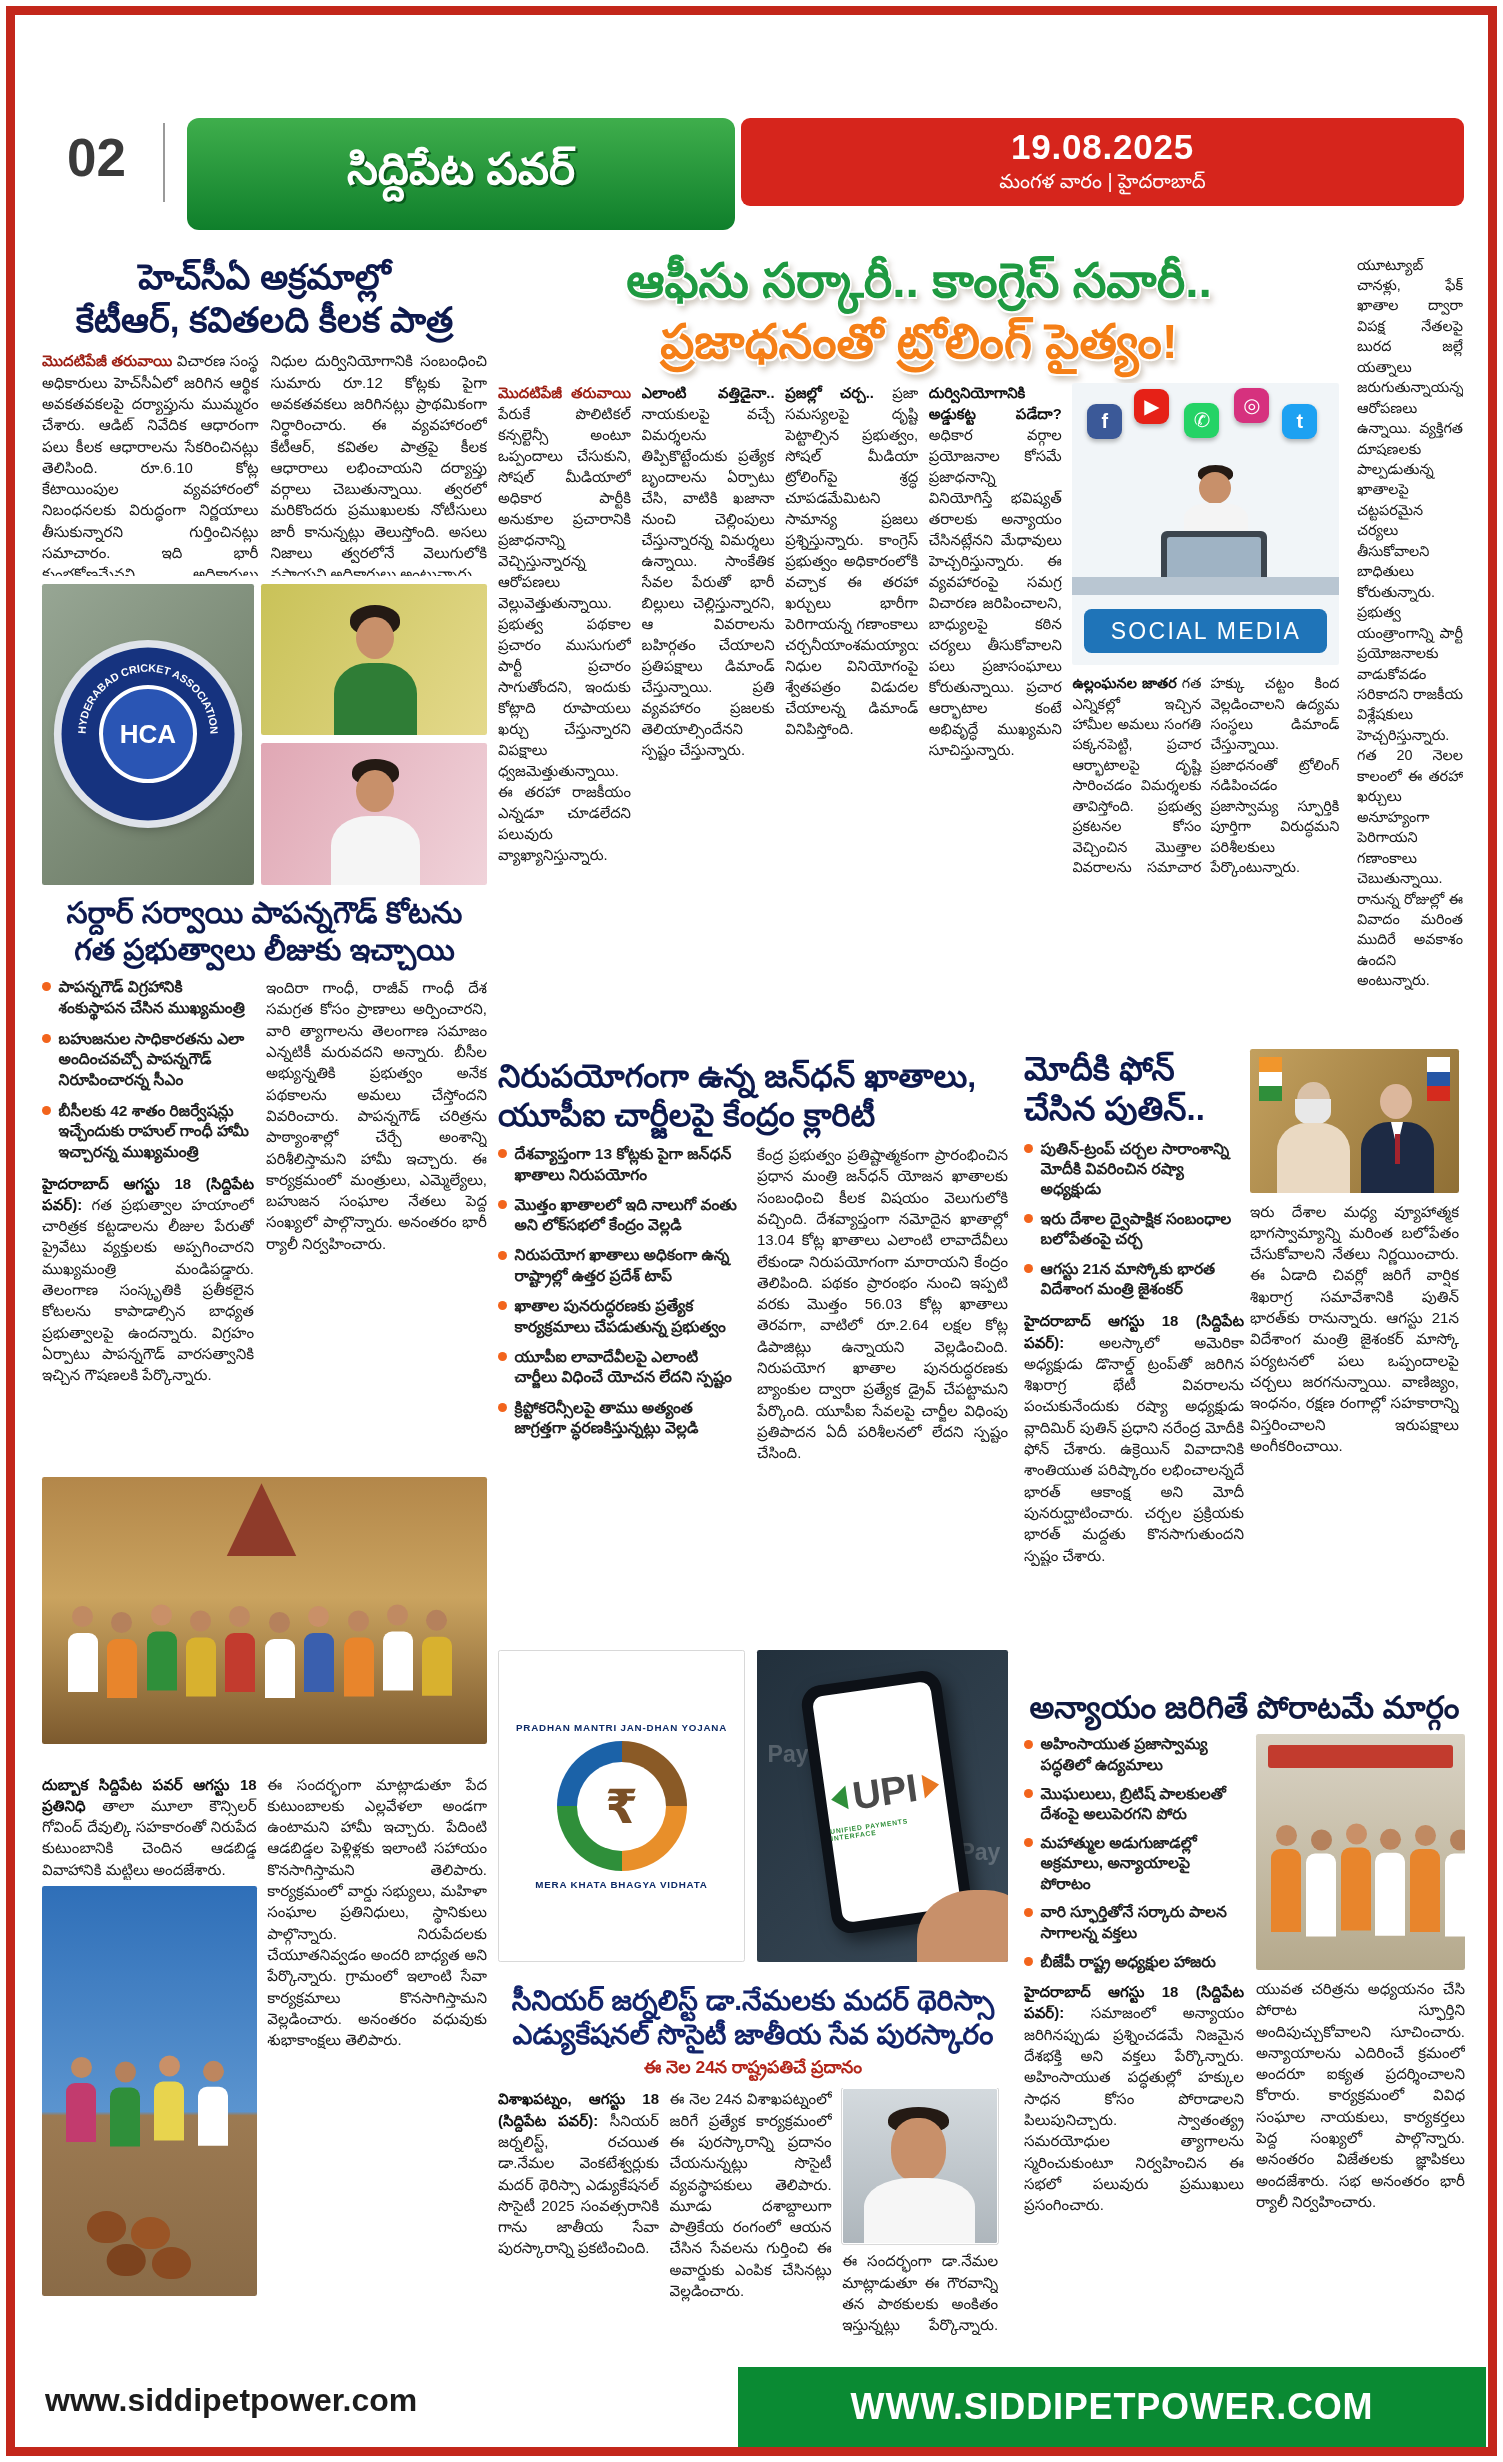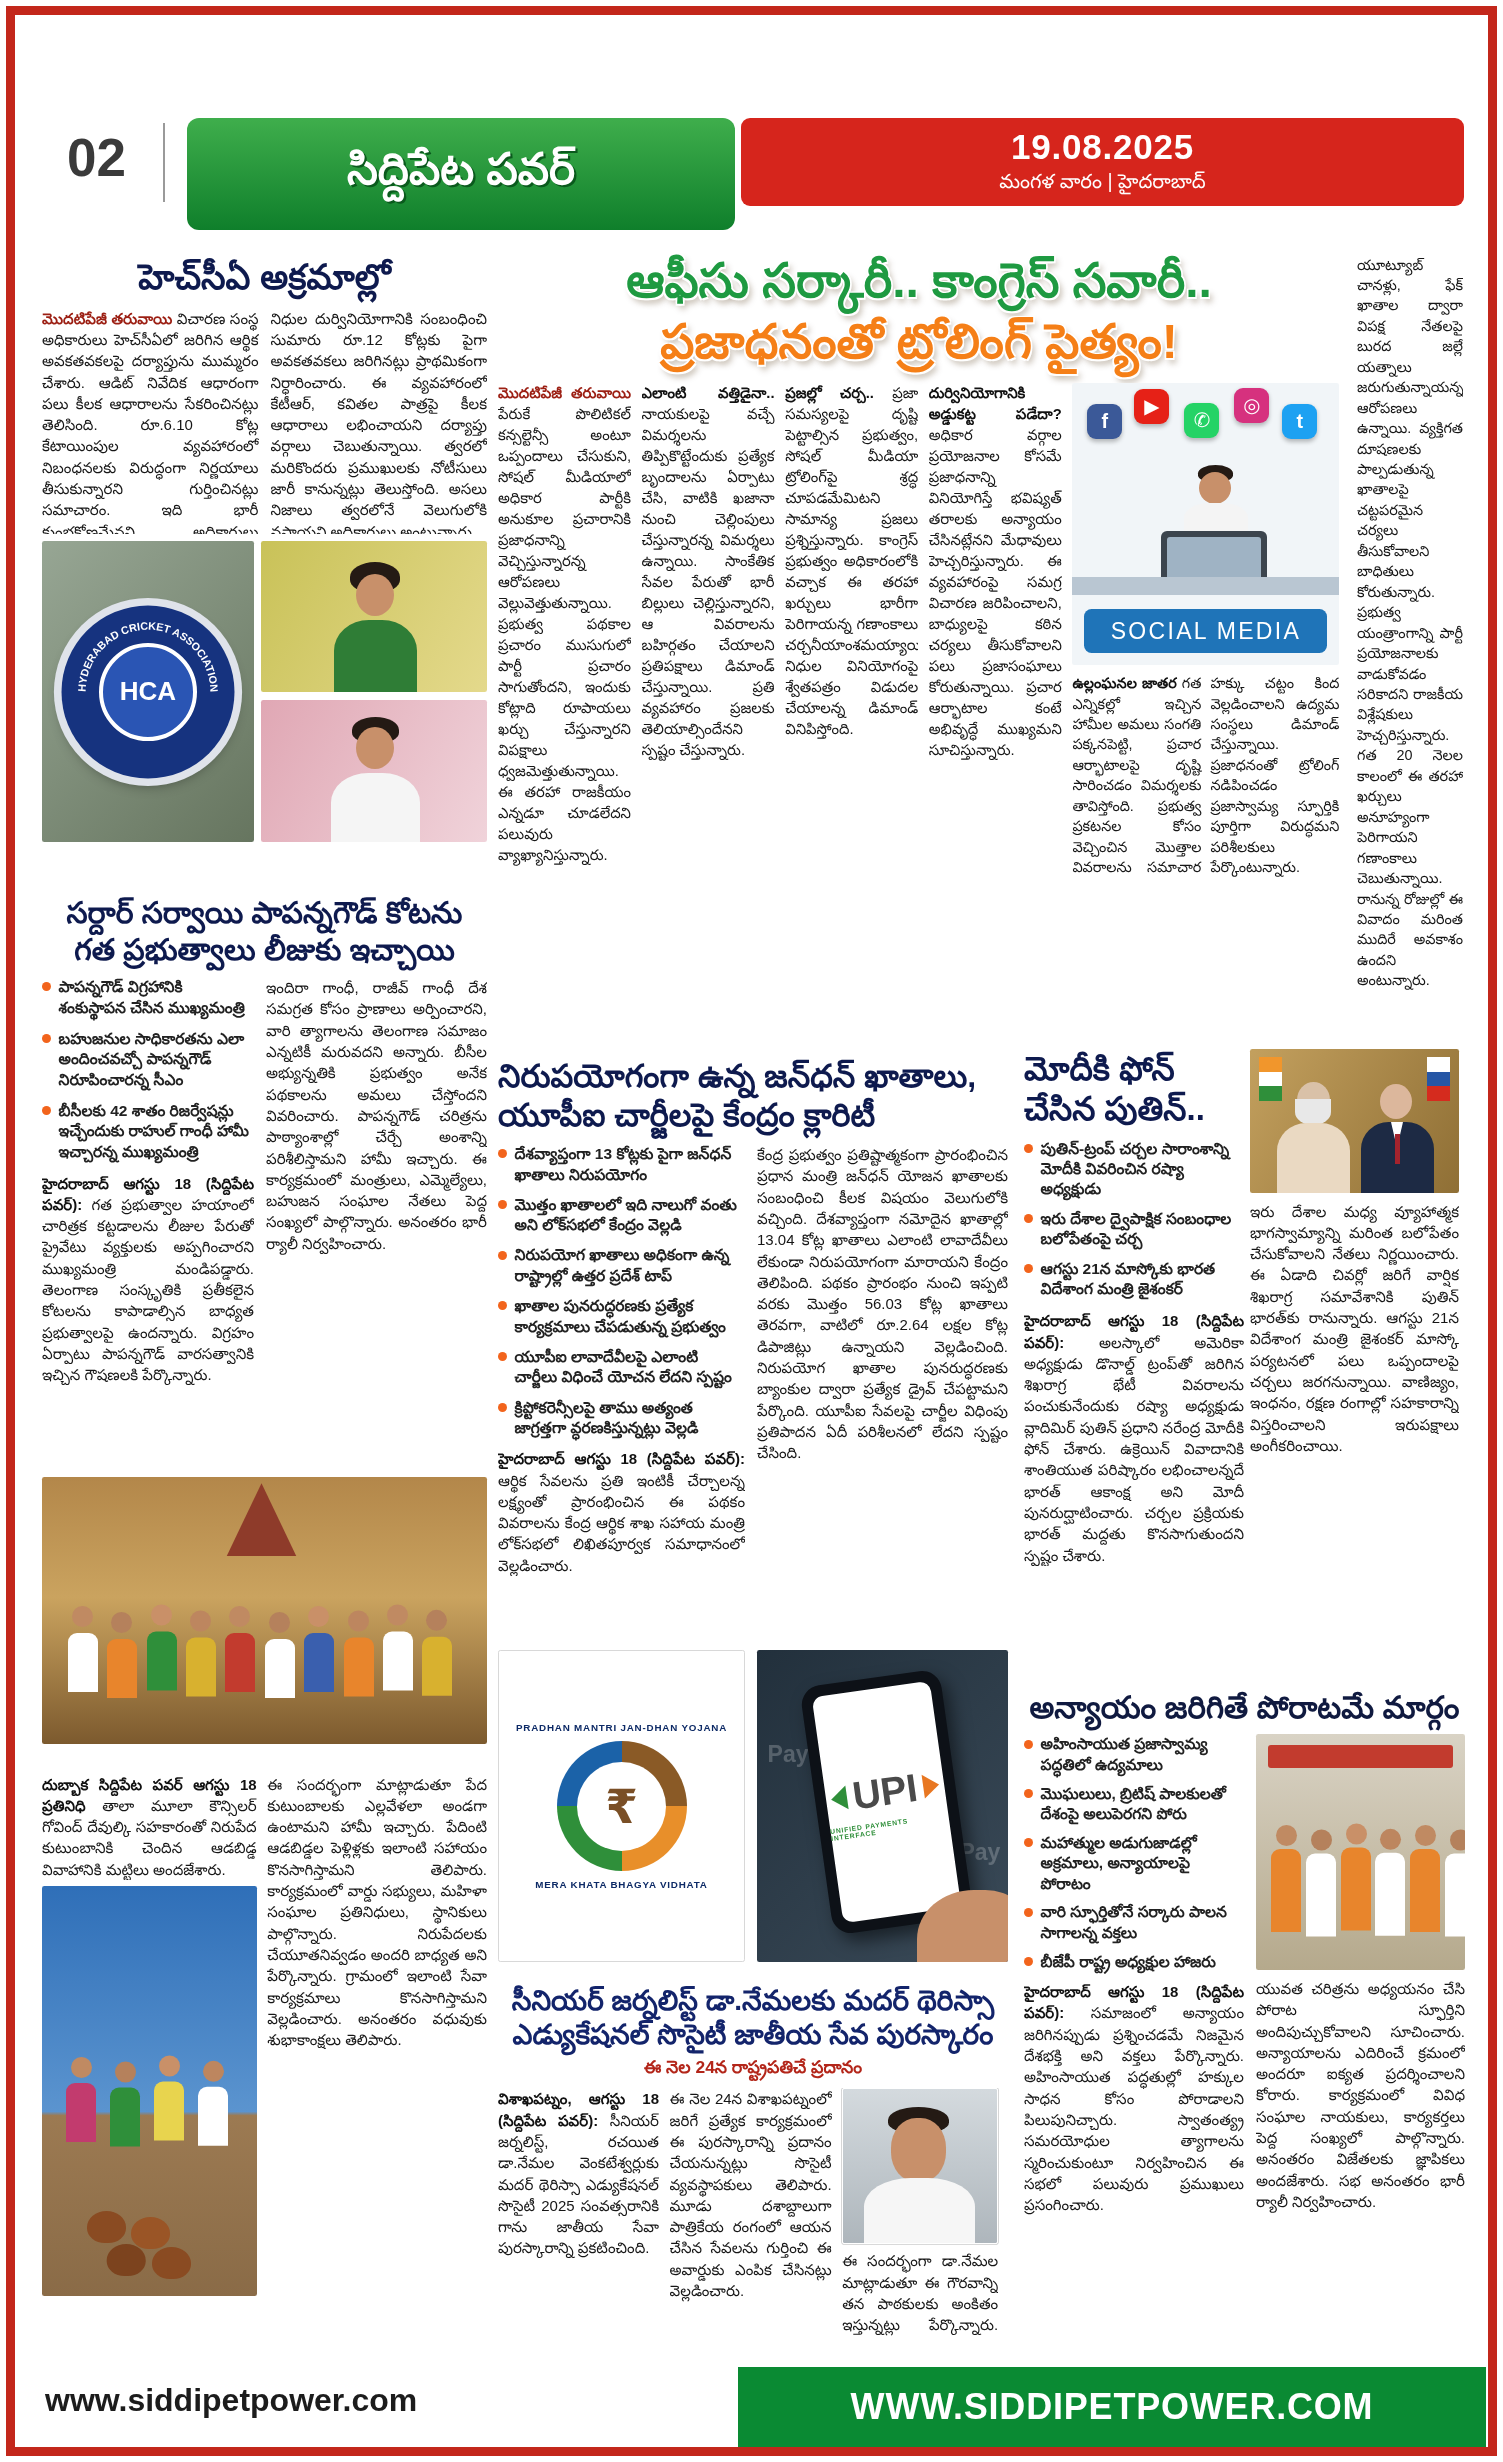--- a/index.html
+++ b/index.html
@@ -190,20 +190,21 @@
   <div class="page-number">02</div>
   <div class="head-rule"></div>
   <div class="masthead">సిద్దిపేట పవర్</div>
   <div class="date-box">
     <div class="date">19.08.2025</div>
     <div class="edition">మంగళ వారం | హైదరాబాద్</div>
   </div>
 
   <section class="sec art-hca">
     <div class="hl">హెచ్‌సీఏ అక్రమాల్లో</div>
+    <div class="hl">కేటీఆర్, కవితలది కీలక పాత్ర</div>
     <div class="cols">
       <div class="bt"><span class="cont">మొదటిపేజీ తరువాయి</span> <span>విచారణ సంస్థ అధికారులు హెచ్‌సీఏలో జరిగిన ఆర్థిక అవకతవకలపై దర్యాప్తును ముమ్మరం చేశారు. ఆడిట్ నివేదిక ఆధారంగా పలు కీలక ఆధారాలను సేకరించినట్లు తెలిసింది. రూ.6.10 కోట్ల కేటాయింపుల వ్యవహారంలో నిబంధనలకు విరుద్ధంగా నిర్ణయాలు తీసుకున్నారని గుర్తించినట్లు సమాచారం. ఇది భారీ కుంభకోణమేనని అధికారులు అనుమానిస్తున్నారు.</span></div>
       <div class="bt">నిధుల దుర్వినియోగానికి సంబంధించి సుమారు రూ.12 కోట్లకు పైగా అవకతవకలు జరిగినట్లు ప్రాథమికంగా నిర్ధారించారు. ఈ వ్యవహారంలో కేటీఆర్, కవితల పాత్రపై కీలక ఆధారాలు లభించాయని దర్యాప్తు వర్గాలు చెబుతున్నాయి. త్వరలో మరికొందరు ప్రముఖులకు నోటీసులు జారీ కానున్నట్లు తెలుస్తోంది. అసలు నిజాలు త్వరలోనే వెలుగులోకి వస్తాయని అధికారులు అంటున్నారు.</div>
     </div>
     <div class="imgs">
       <div class="ph" id="ph-hca">
         <div class="hca-ring"></div>
         <svg class="hca-arc" viewBox="0 0 100 100">
           <defs>
               <path id="hcaArc" d="M50,50 m-36,0 a36,36 0 1,1 72,0 a36,36 0 1,1 -72,0"></path>
@@ -313,21 +314,20 @@
             </li>
           <li>
               <span class="dot"></span>
               <span>యూపీఐ లావాదేవీలపై ఎలాంటి చార్జీలు విధించే యోచన లేదని స్పష్టం</span>
             </li>
           <li>
               <span class="dot"></span>
               <span>క్రిప్టోకరెన్సీలపై తాము అత్యంత జాగ్రత్తగా వ్ధరణకిస్తున్నట్లు వెల్లడి</span>
             </li>
         </ul>
-        <div class="bt"><span class="dl">హైదరాబాద్ ఆగస్టు 18 (సిద్దిపేట పవర్):</span> <span>ఆర్థిక సేవలను ప్రతి ఇంటికీ చేర్చాలన్న లక్ష్యంతో ప్రారంభించిన ఈ పథకం వివరాలను కేంద్ర ఆర్థిక శాఖ సహాయ మంత్రి లోక్‌సభలో లిఖితపూర్వక సమాధానంలో వెల్లడించారు.</span></div>
       </div>
       <div class="bt c2">కేంద్ర ప్రభుత్వం ప్రతిష్టాత్మకంగా ప్రారంభించిన ప్రధాన మంత్రి జన్‌ధన్ యోజన ఖాతాలకు సంబంధించి కీలక విషయం వెలుగులోకి వచ్చింది. దేశవ్యాప్తంగా నమోదైన ఖాతాల్లో 13.04 కోట్ల ఖాతాలు ఎలాంటి లావాదేవీలు లేకుండా నిరుపయోగంగా మారాయని కేంద్రం తెలిపింది. పథకం ప్రారంభం నుంచి ఇప్పటి వరకు మొత్తం 56.03 కోట్ల ఖాతాలు తెరవగా, వాటిలో రూ.2.64 లక్షల కోట్ల డిపాజిట్లు ఉన్నాయని వెల్లడించింది. నిరుపయోగ ఖాతాల పునరుద్ధరణకు బ్యాంకుల ద్వారా ప్రత్యేక డ్రైవ్ చేపట్టామని పేర్కొంది. యూపీఐ సేవలపై చార్జీల విధింపు ప్రతిపాదన ఏదీ పరిశీలనలో లేదని స్పష్టం చేసింది.</div>
     </div>
     <div class="imgs">
       <div class="ph" id="ph-pmjdy">
         <div class="pm-line">PRADHAN MANTRI JAN-DHAN YOJANA</div>
         <div class="pm-ring">
           <div class="pm-core">₹</div>
         </div>
         <div class="pm-line">MERA KHATA BHAGYA VIDHATA</div>

